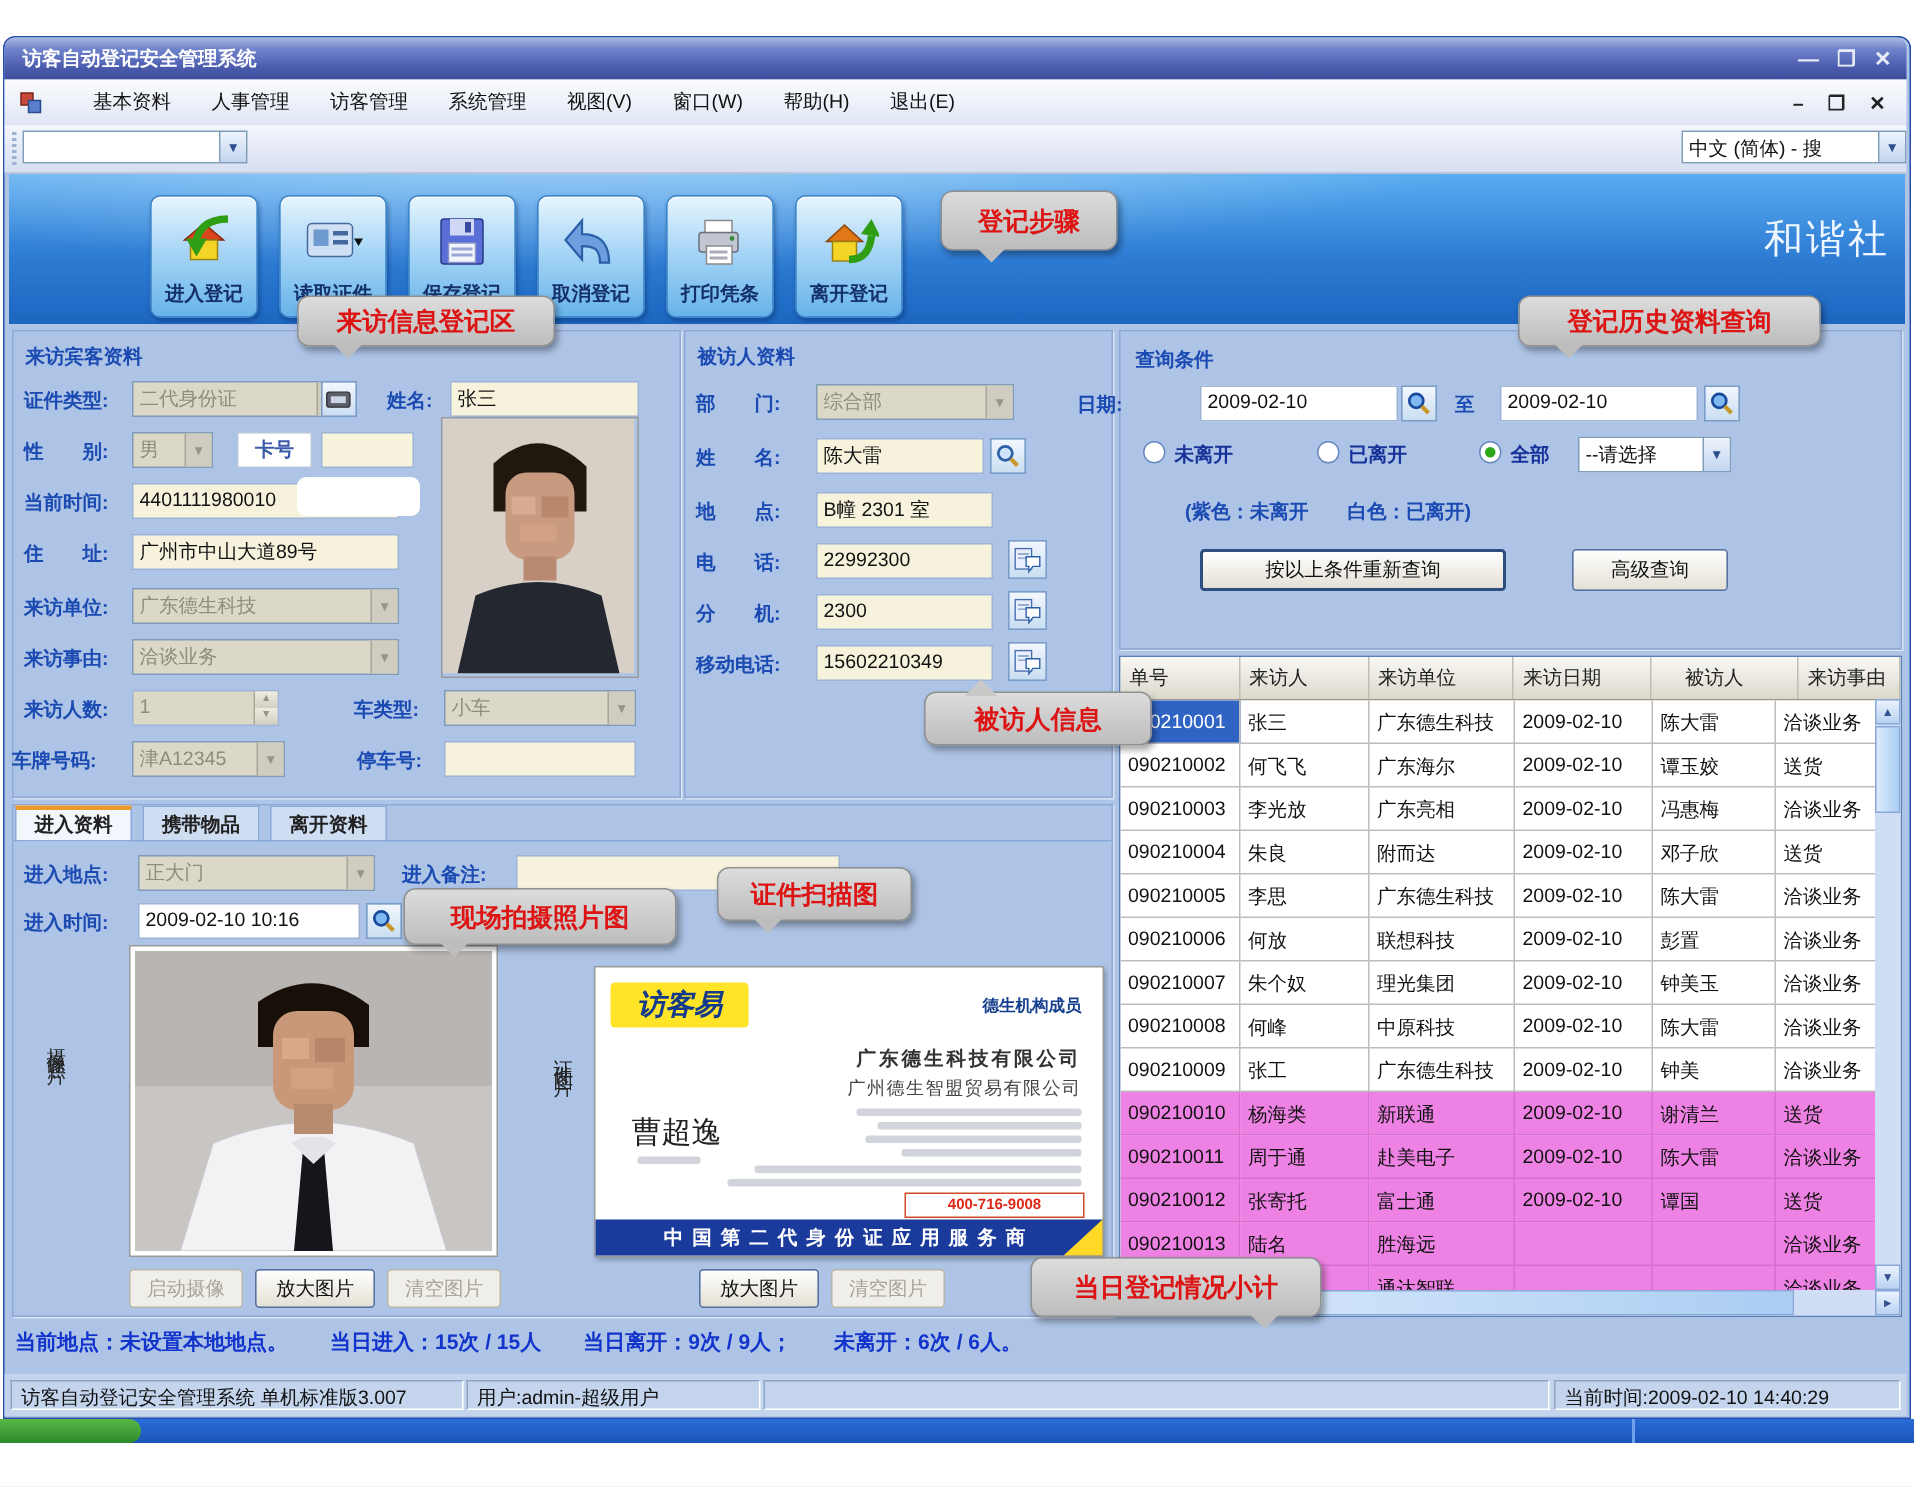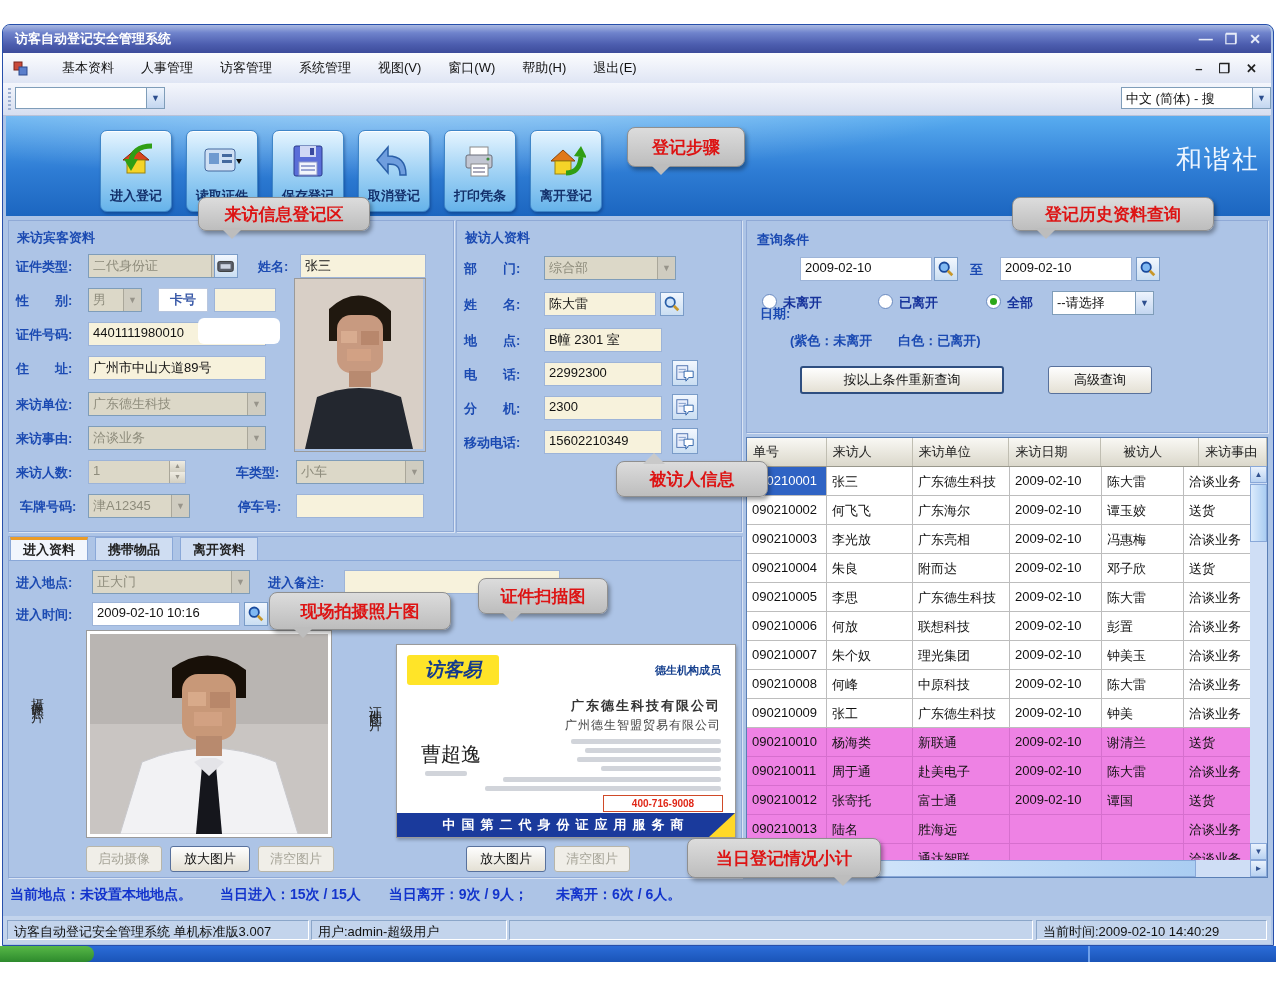--- a/index.html
+++ b/index.html
@@ -254,21 +254,21 @@
   <span class="abs lbl" style="left:16px;top:292px;">性　　别:</span>
   <div class="abs combo dis" style="left:88px;top:288px;width:54px;height:24px;">
     <span class="val">男</span>
       <span class="arrow">▼</span>
   </div>
   <div class="abs" style="left:158px;top:288px;width:50px;height:24px;background:#fff;border:1px solid #b8c6de;box-sizing:border-box;display:flex;align-items:center;justify-content:center;">
     <span class="lbl" style="color:#3a5aa8;">卡号</span>
   </div>
   <div class="abs input" style="left:214px;top:288px;width:62px;height:24px;"></div>
 
-  <span class="abs lbl" style="left:16px;top:326px;">证件号码:</span>
+  <span class="abs lbl" style="left:16px;top:326px;">当前时间:</span>
   <div class="abs input" style="left:88px;top:322px;width:178px;height:24px;">4401111980010</div>
   <div class="abs redact" style="left:198px;top:318px;width:82px;height:26px;"></div>
 
   <span class="abs lbl" style="left:16px;top:360px;">住　　址:</span>
   <div class="abs input" style="left:88px;top:356px;width:178px;height:24px;">广州市中山大道89号</div>
 
   <span class="abs lbl" style="left:16px;top:396px;">来访单位:</span>
   <div class="abs combo dis" style="left:88px;top:392px;width:178px;height:24px;">
     <span class="val">广东德生科技</span>
       <span class="arrow">▼</span>
@@ -287,21 +287,21 @@
         <i>▲</i>
         <i>▼</i>
       </span>
   </div>
   <span class="abs lbl" style="left:236px;top:464px;">车类型:</span>
   <div class="abs combo dis" style="left:296px;top:460px;width:128px;height:24px;">
     <span class="val">小车</span>
       <span class="arrow">▼</span>
   </div>
 
-  <span class="abs lbl" style="left:20px;top:498px;">车牌号码:</span>
+  <span class="abs lbl" style="left:8px;top:498px;">车牌号码:</span>
   <div class="abs combo dis" style="left:88px;top:494px;width:102px;height:24px;">
     <span class="val">津A12345</span>
       <span class="arrow">▼</span>
   </div>
   <span class="abs lbl" style="left:238px;top:498px;">停车号:</span>
   <div class="abs input" style="left:296px;top:494px;width:128px;height:24px;"></div>
 
   <div class="abs" style="left:294px;top:278px;width:130px;height:172px;border:1px solid #9a9a9a;">
     <svg width="128" height="170" viewBox="0 0 128 170">
       <rect width="128" height="170" fill="#d8cfc6"></rect>
@@ -360,21 +360,21 @@
       <rect x="2" y="3" width="12" height="15" fill="#e8eefc" stroke="#4a6fae"></rect>
       <line x1="4" y1="7" x2="12" y2="7" stroke="#7a96c4"></line>
         <line x1="4" y1="10" x2="12" y2="10" stroke="#7a96c4"></line>
       <path d="M10 9 h10 v7 h-5 l-3 4 v-4 h-2 z" fill="#fff" stroke="#2a5fa8"></path>
     </svg>
   </div>
 
   <div class="abs panel" style="left:746px;top:220px;width:522px;height:213px;">
     <div class="abs ptitle" style="left:10px;top:10px;">查询条件</div>
   </div>
-  <span class="abs lbl" style="left:760px;top:261px;margin-top:44px;">日期:</span>
+  <span class="abs lbl" style="left:718px;top:261px;">日期:</span>
   <div class="abs input white" style="left:800px;top:257px;width:132px;height:24px;">2009-02-10</div>
   <div class="abs iconbtn" style="left:934px;top:257px;">
     <svg width="18" height="18" viewBox="0 0 20 20">
       <circle cx="8" cy="8" r="5.2" fill="#7fb8f2" stroke="#1a4a9c" stroke-width="2"></circle>
       <line x1="12" y1="12" x2="17" y2="17" stroke="#c8972a" stroke-width="3"></line>
     </svg>
   </div>
   <span class="abs lbl" style="left:970px;top:261px;">至</span>
   <div class="abs input white" style="left:1000px;top:257px;width:132px;height:24px;">2009-02-10</div>
   <div class="abs iconbtn" style="left:1136px;top:257px;">

